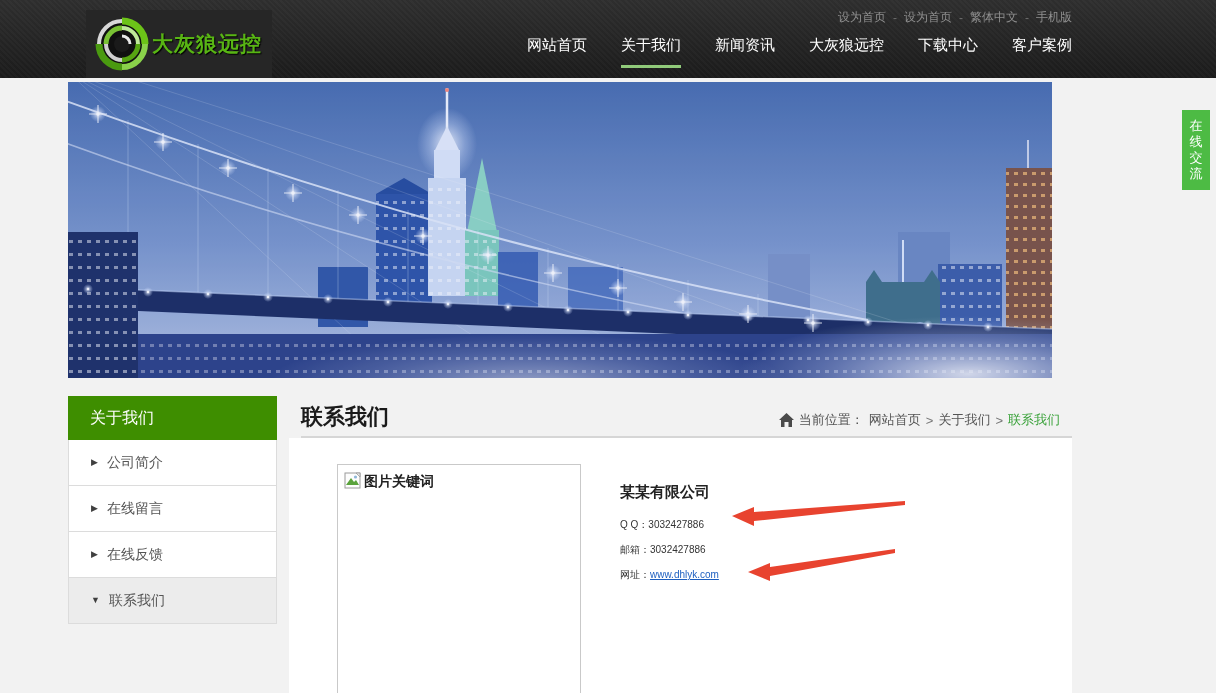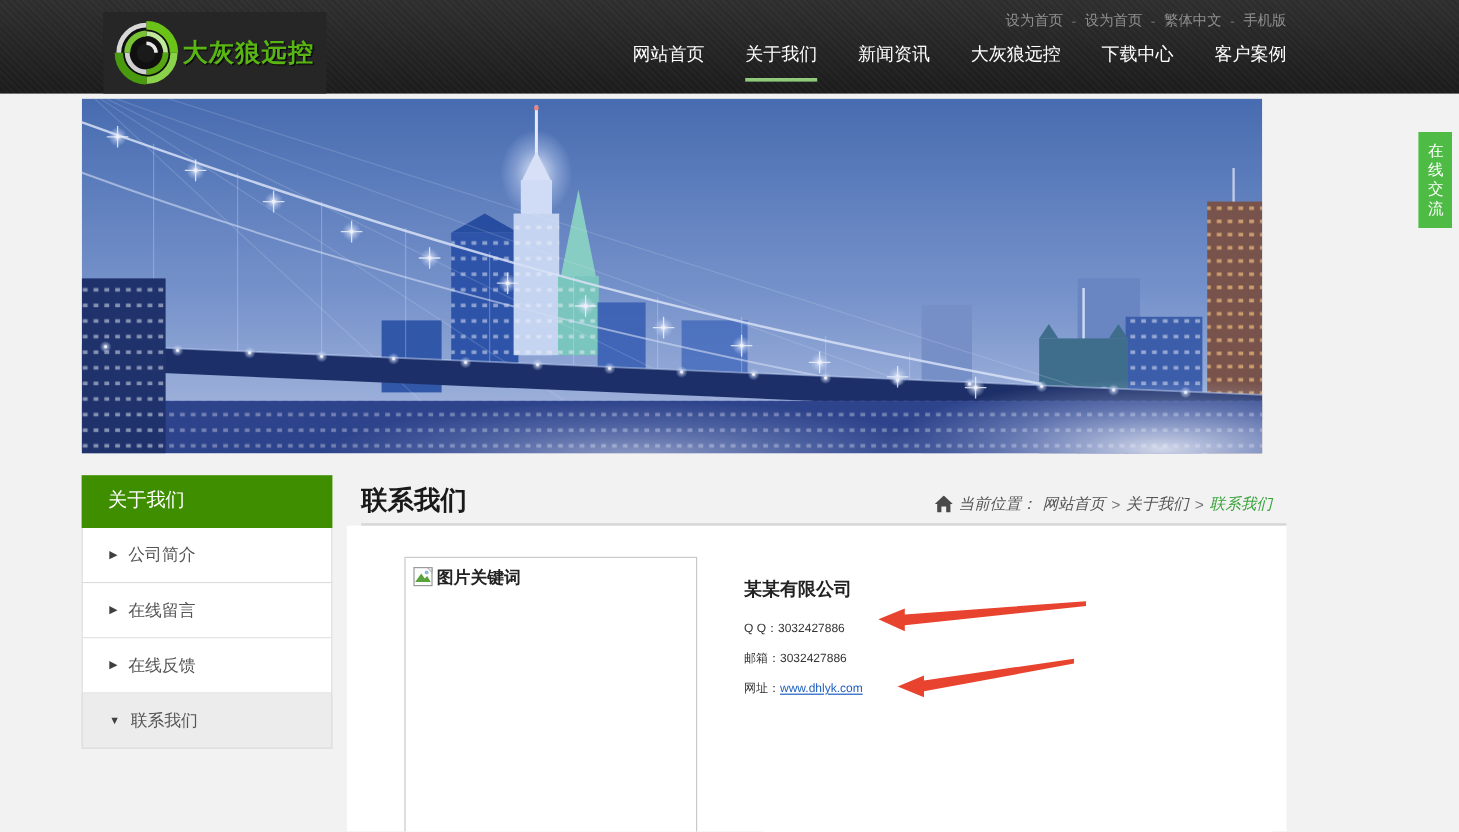--- a/index.html
+++ b/index.html
@@ -44,42 +44,42 @@
   .banner {
     position:absolute; left:68px; top:82px; width:984px; height:296px; overflow:hidden;
   }
 
   
   .online-tab {
     position:absolute; right:6px; top:110px; width:28px; height:80px;
     background:#4dbb44; color:#fff; font-size:13px;
     display:flex; align-items:center; justify-content:center; cursor:pointer; z-index:6;
   }
-  .online-tab span { display:block; width:14px; word-break:break-all; line-height:16px; text-align:right; }
+  .online-tab span { display:block; width:14px; word-break:break-all; line-height:16px; text-align:center; }
 
   
   .sidebar { position:absolute; left:68px; top:396px; width:209px; z-index:2; }
   .sidebar-title {
     height:44px; line-height:44px; background:#3e8e00; color:#fff;
     font-size:16px; padding-left:22px;
   }
   .sidebar-item {
     height:46px; line-height:45px; background:#fff; border:1px solid #dcdcdc; border-top:none;
     padding-left:22px; font-size:14px; color:#555; display:flex; align-items:center; gap:9px; cursor:pointer;
   }
   .sidebar-item.active { background:#ececec; }
   .tri { font-size:9px; color:#3f3f3f; }
 
   
   .page-title {
     position:absolute; left:301px; top:402px; font-size:22px; font-weight:bold; color:#1a1a1a; z-index:2;
   }
   .breadcrumb {
     position:absolute; right:156px; top:411px; display:flex; align-items:center; gap:5px;
-    font-size:13px; color:#555; z-index:2;font-style:italic;
+    font-size:13px; color:#555; z-index:2;
   }
   .breadcrumb .crumb-current { color:#3aa23a; }
   .breadcrumb .bc-sep { color:#777; }
   .title-divider {
     position:absolute; left:301px; top:436px; width:771px; height:2px; background:#d6d6d6; z-index:2;
   }
   .content-box {
     position:absolute; left:289px; top:438px; width:783px; bottom:0; background:#fff; z-index:1;
   }
   .img-placeholder {

